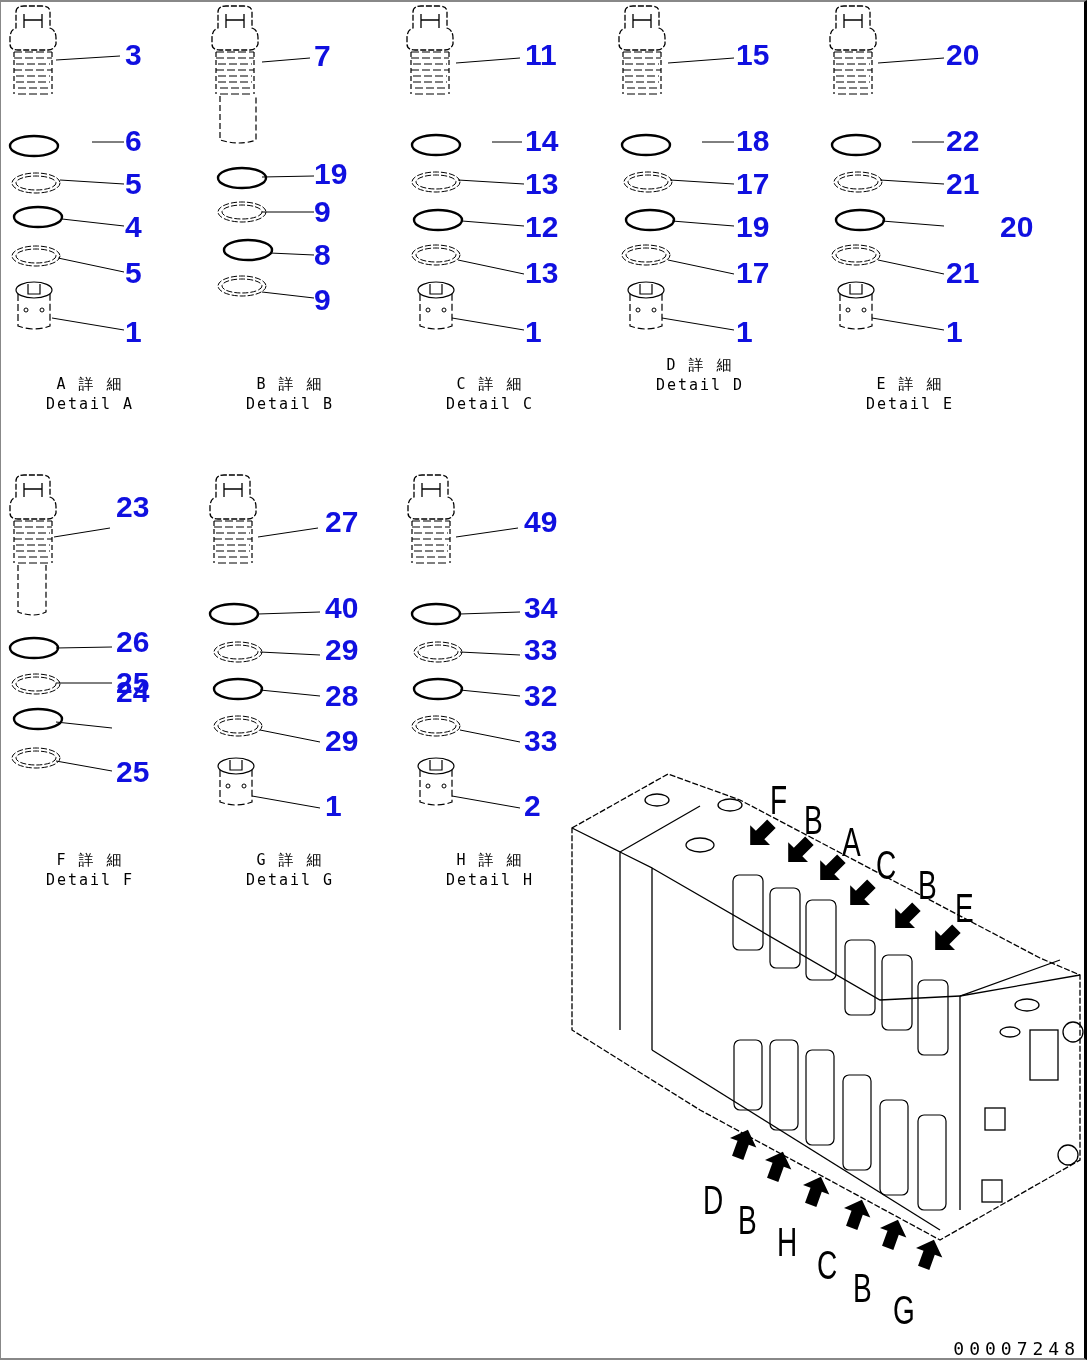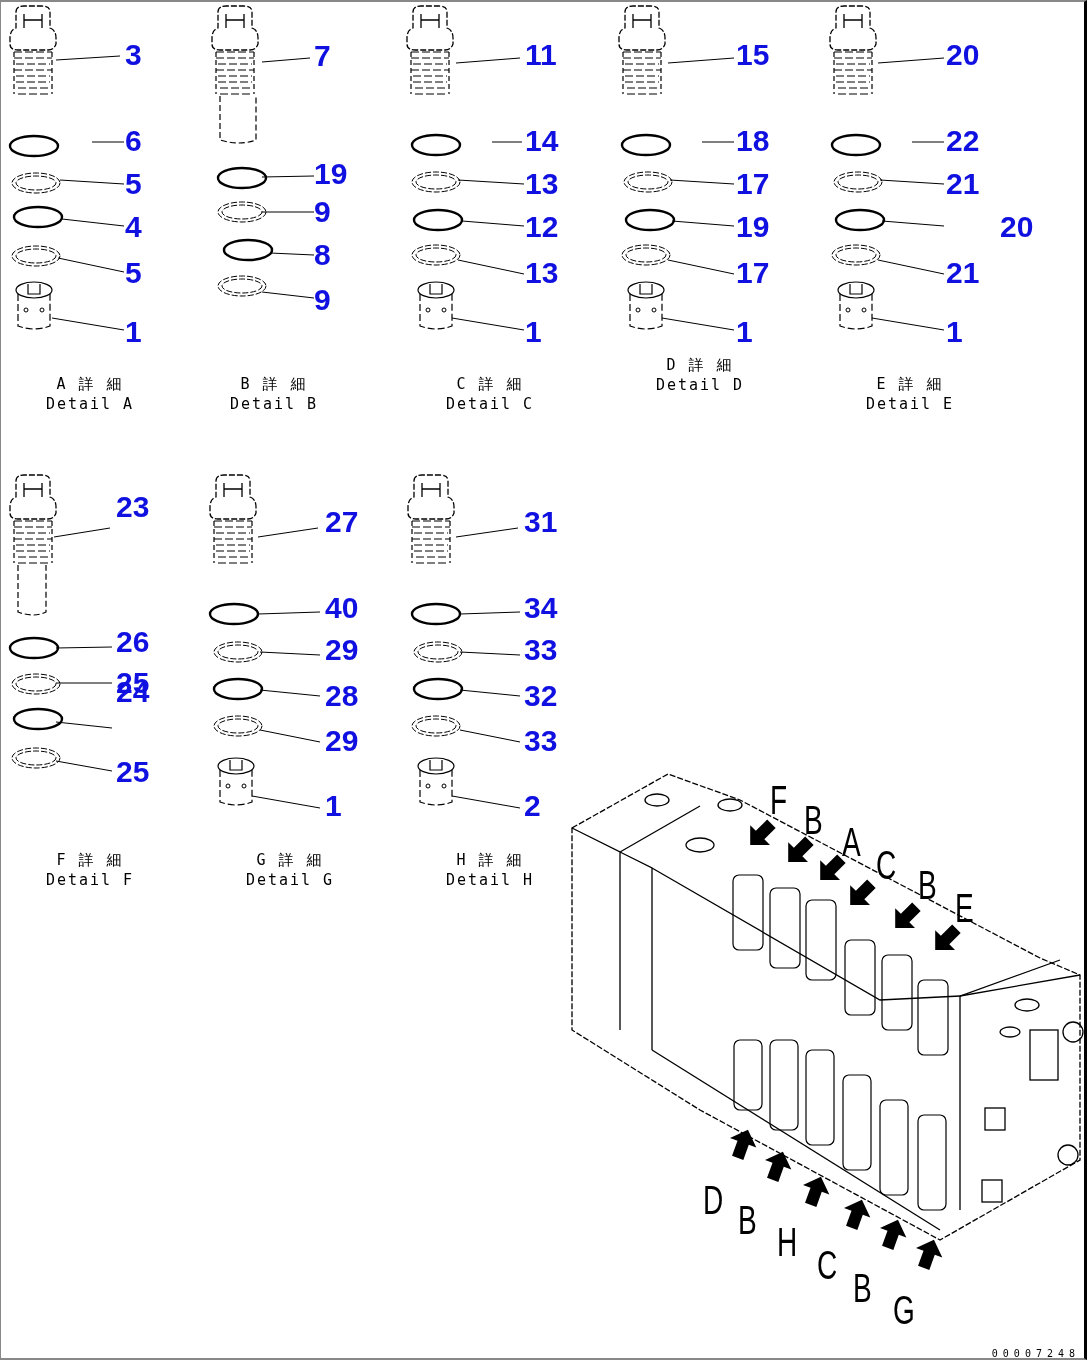--- a/index.html
+++ b/index.html
@@ -2,21 +2,21 @@
 <html><head>
 <meta charset="utf-8">
 <style>
   html,body{margin:0;padding:0;background:#fff;}
   body{width:1090px;height:1363px;position:relative;overflow:hidden;font-family:"Liberation Sans",sans-serif;}
   .frame{position:absolute;left:0;top:0;width:1087px;height:1360px;border-top:2px solid #888;border-left:1px solid #888;border-right:3px solid #000;border-bottom:2px solid #888;box-sizing:border-box;}
   svg.art{position:absolute;left:0;top:0;}
   .num{position:absolute;color:#1010e0;font-weight:bold;font-size:30px;line-height:30px;font-family:"Liberation Sans",sans-serif;}
   .cap{position:absolute;font-family:"DejaVu Sans Mono",monospace;font-size:15px;line-height:20px;color:#000;text-align:center;width:120px;letter-spacing:2px;}
   .lbl{position:absolute;font-family:"Liberation Sans",sans-serif;font-size:40px;line-height:40px;color:#000;font-weight:normal;transform:scaleX(0.7);transform-origin:left top;}
-  .code{position:absolute;right:10px;bottom:4px;font-family:"DejaVu Sans Mono",monospace;font-size:10px;letter-spacing:5px;}
+  .code{position:absolute;right:10px;bottom:4px;font-family:"DejaVu Sans Mono",monospace;font-size:18px;letter-spacing:5px;}
 </style>
 </head>
 <body>
 
 <div class="frame"></div>
 
 <svg class="art" width="1090" height="1363" viewBox="0 0 1090 1363">
   <defs>
     <g id="plug">
       <path d="M8,6 Q8,0 16,0 L34,0 Q42,0 42,6 L42,22 Q48,24 48,32 L48,38 Q46,44 40,44 L10,44 Q2,44 2,38 L2,32 Q2,24 8,22 Z" fill="none" stroke="#000" stroke-width="1.3" stroke-dasharray="6 2"></path>
@@ -243,32 +243,32 @@
 <div class="num" style="left:116px;top:677px">24</div>
 <div class="num" style="left:116px;top:757px">25</div>
 
 <div class="num" style="left:325px;top:507px">27</div>
 <div class="num" style="left:325px;top:593px">40</div>
 <div class="num" style="left:325px;top:635px">29</div>
 <div class="num" style="left:325px;top:681px">28</div>
 <div class="num" style="left:325px;top:726px">29</div>
 <div class="num" style="left:325px;top:791px">1</div>
 
-<div class="num" style="left:524px;top:507px">31</div>
+<div class="num" style="left:524px;top:507px">49</div>
 <div class="num" style="left:524px;top:593px">34</div>
 <div class="num" style="left:524px;top:635px">33</div>
 <div class="num" style="left:524px;top:681px">32</div>
 <div class="num" style="left:524px;top:726px">33</div>
 <div class="num" style="left:524px;top:791px">2</div>
 
 <div class="cap" style="left:30px;top:374px">
     <div>A 詳 細</div>
     <div>Detail A</div>
   </div>
-<div class="cap" style="left:214px;top:374px">
+<div class="cap" style="left:230px;top:374px">
     <div>B 詳 細</div>
     <div>Detail B</div>
   </div>
 <div class="cap" style="left:430px;top:374px">
     <div>C 詳 細</div>
     <div>Detail C</div>
   </div>
 <div class="cap" style="left:640px;top:355px">
     <div>D 詳 細</div>
     <div>Detail D</div>

